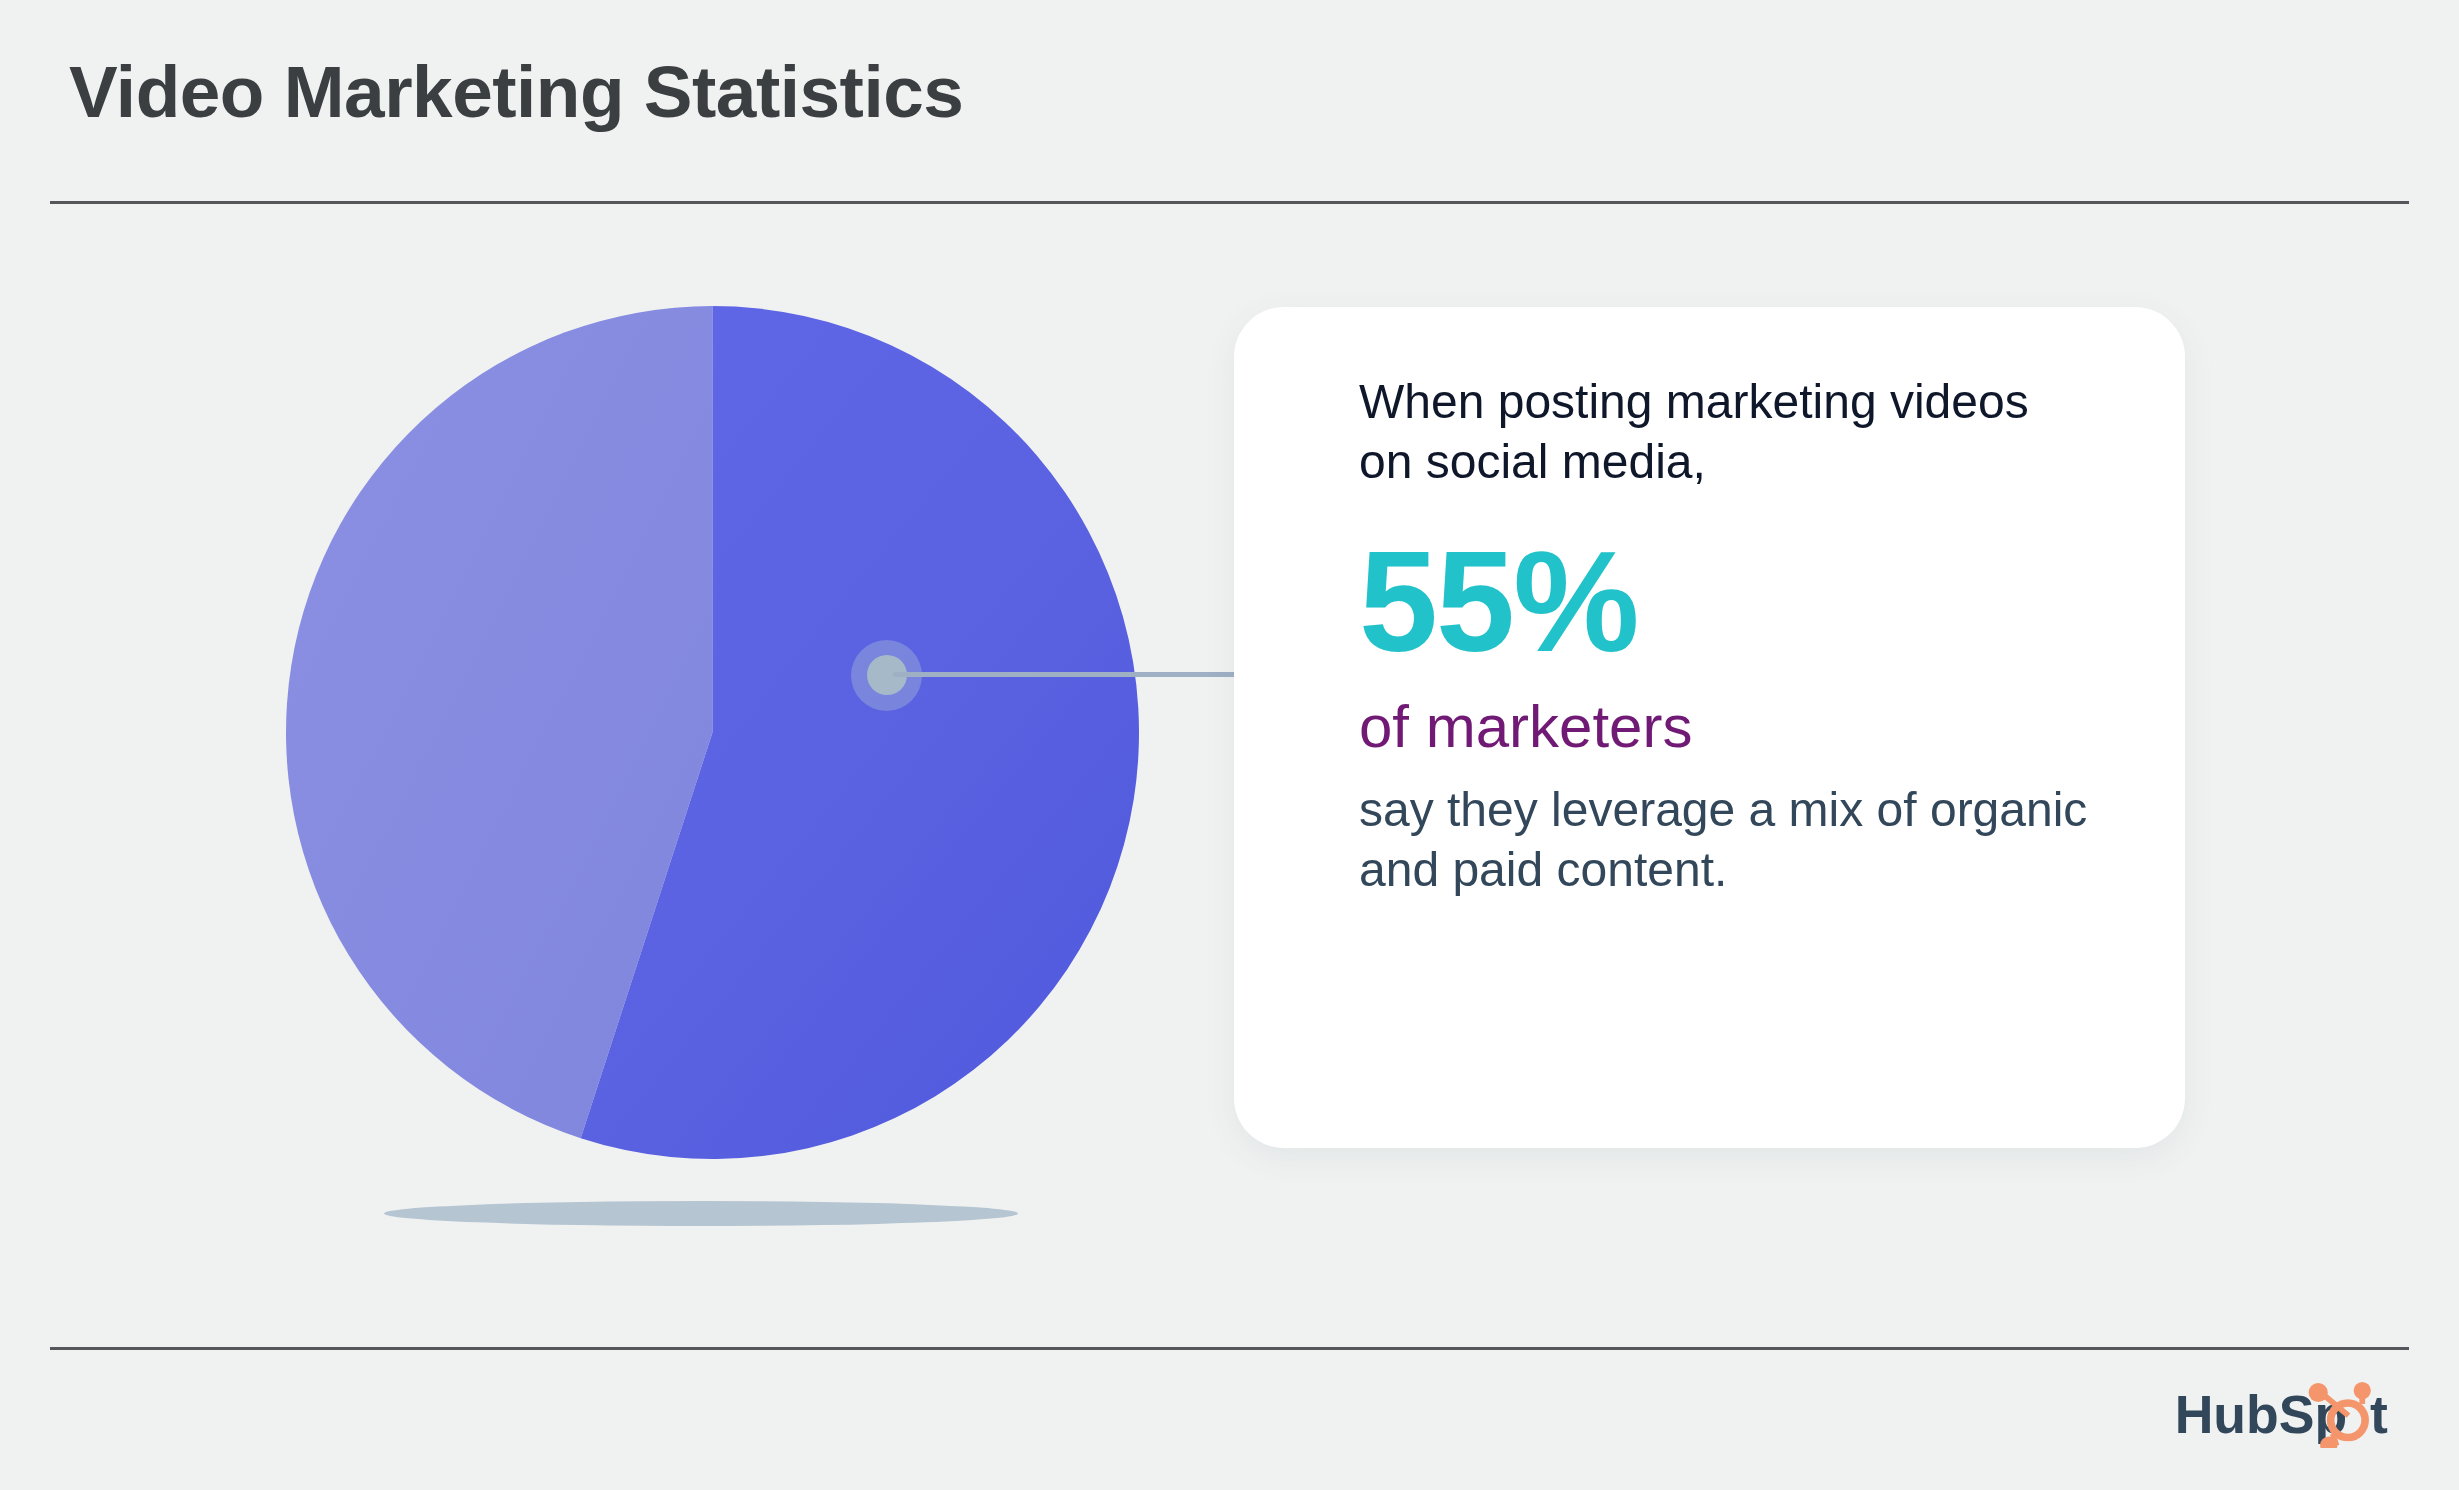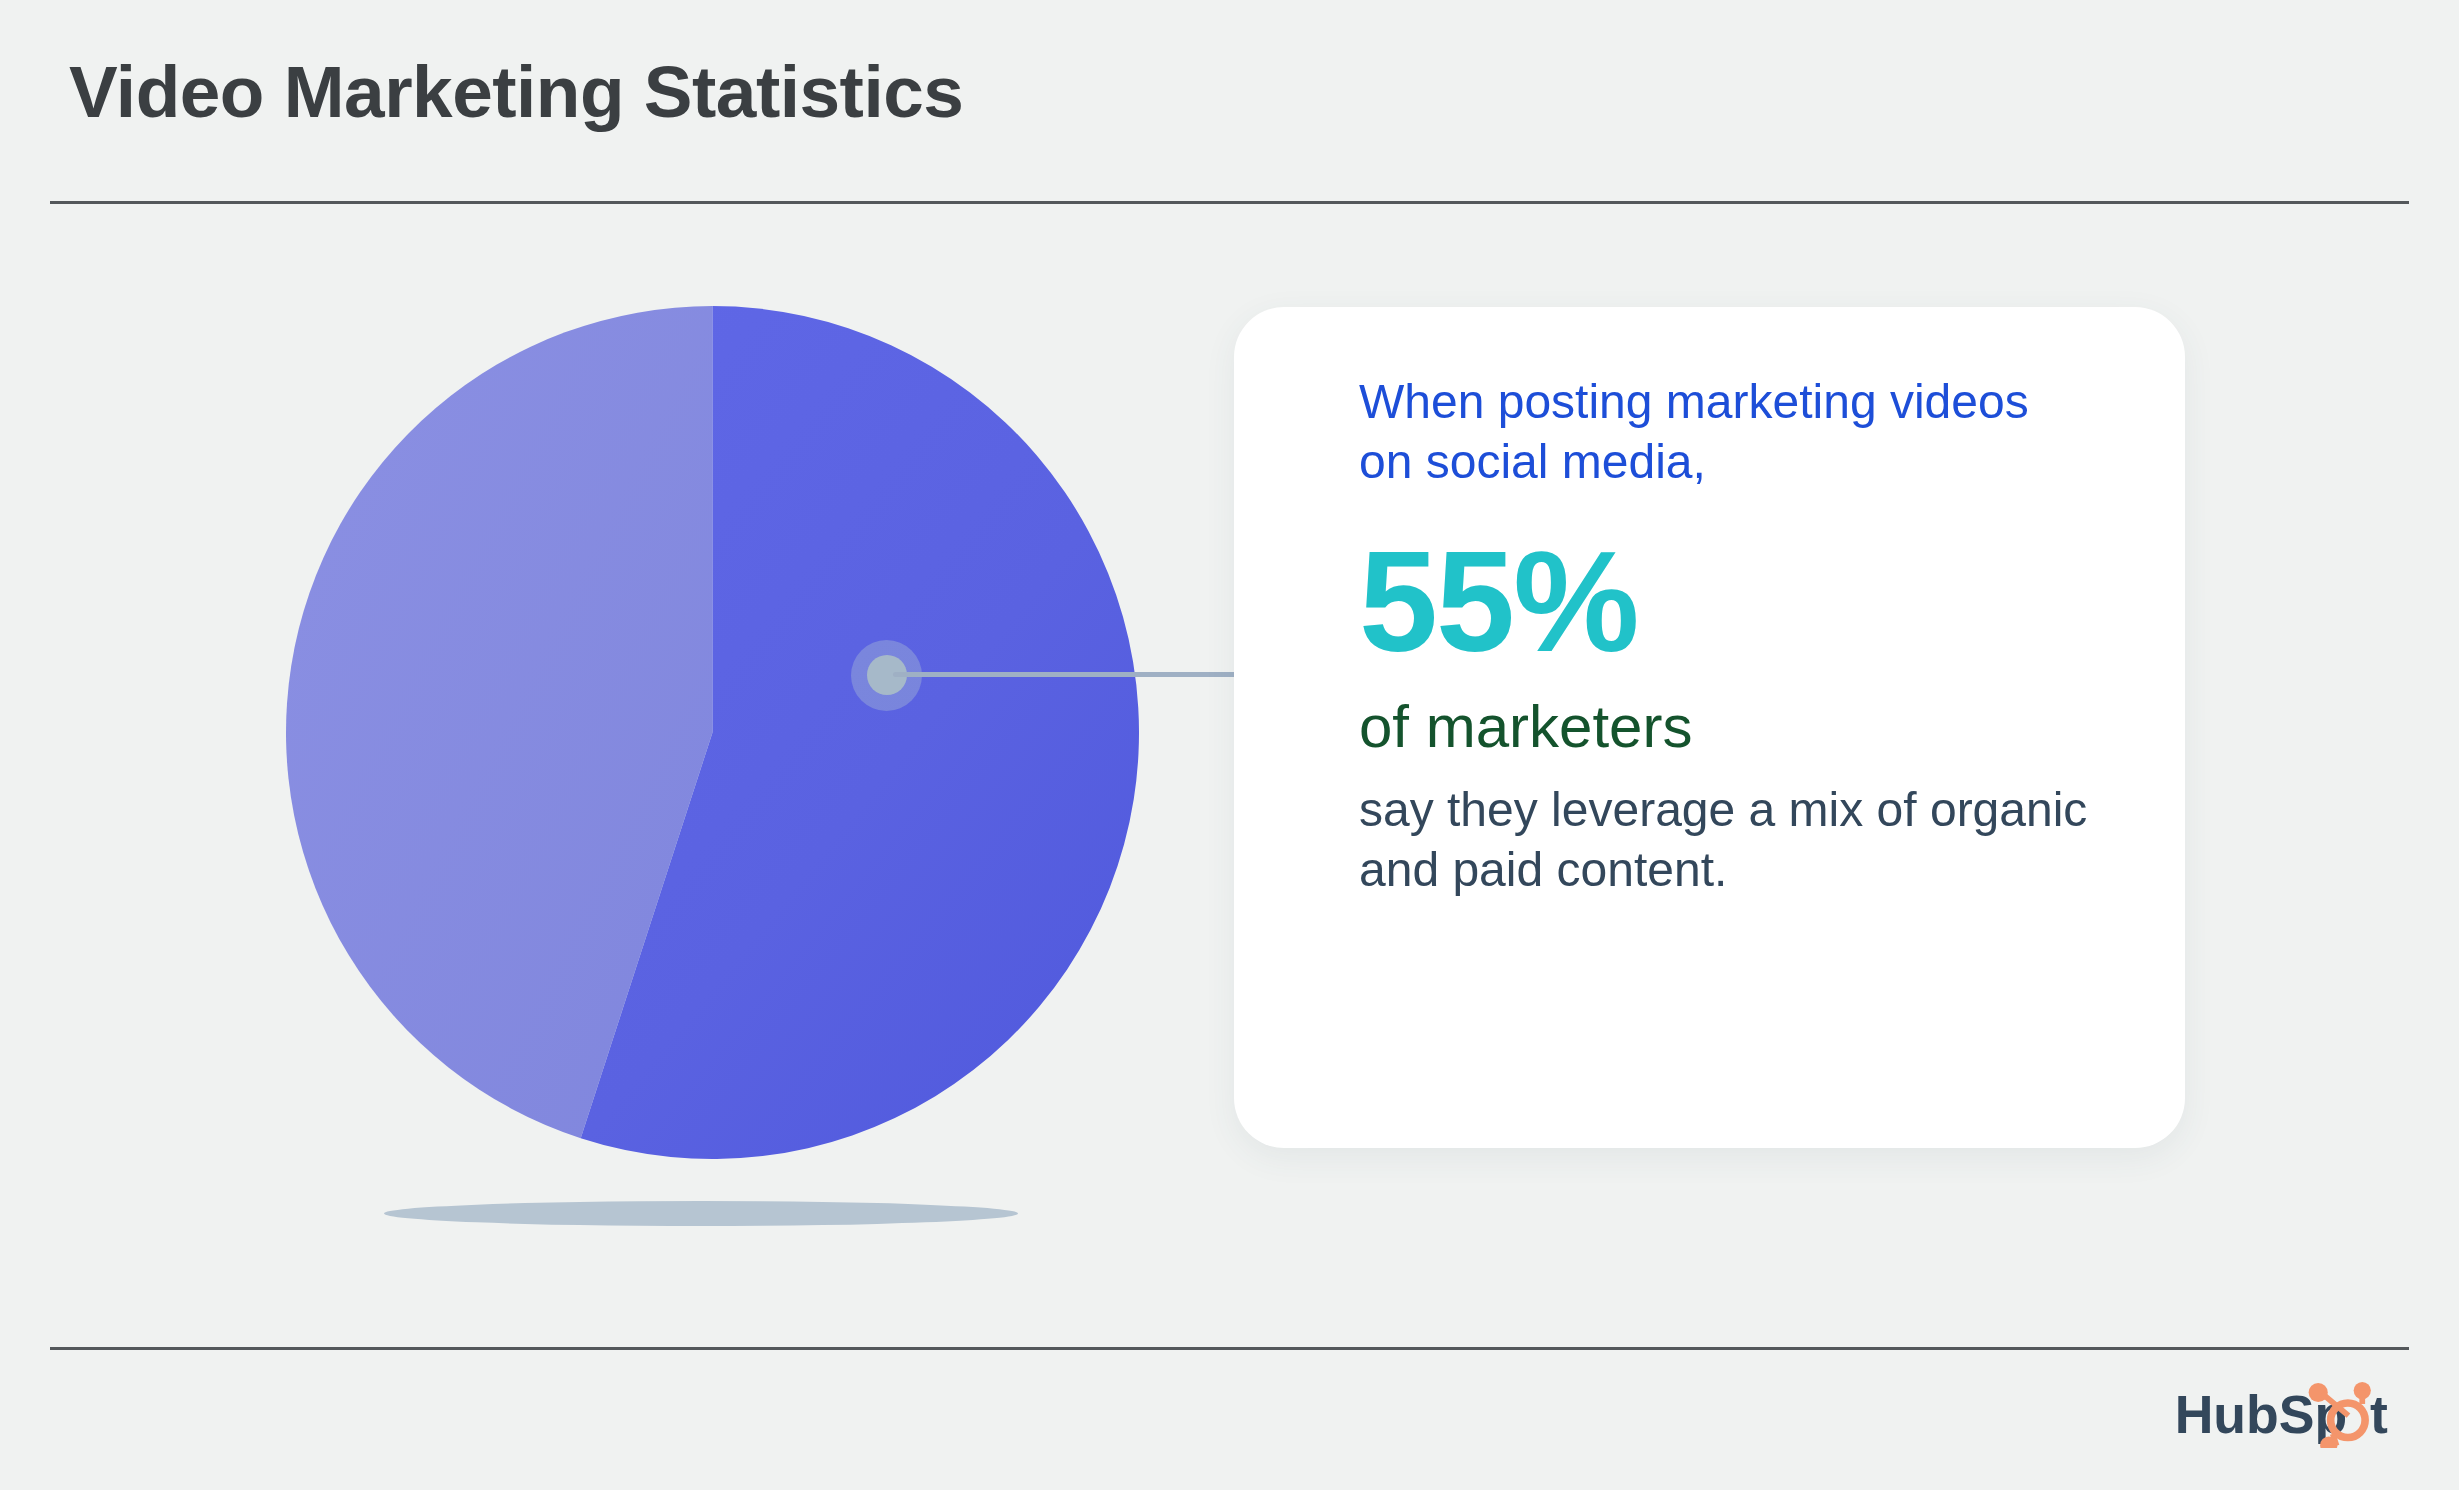--- a/index.html
+++ b/index.html
@@ -100,36 +100,36 @@
   }
   #card-inner {
     position: absolute;
     left: 125px;
     top: 65px;
     width: 730px;
   }
   .lead-line {
     font-size: 48px;
     line-height: 1.24;
-    color: #1d4ed8;
+    color: #0f172a;
     font-weight: 400;
   }
   #stat-value {
     margin-top: 40px;
     font-size: 142px;
     line-height: 1.0;
     font-weight: bold;
     color: #21c2c9;
     letter-spacing: -1.9px;
   }
   #stat-subject {
     margin-top: 21px;
     font-size: 60px;
     line-height: 1.1;
-    color: #14532d;
+    color: #701a75;
     font-weight: 400;
   }
   #stat-desc {
     margin-top: 20px;
     font-size: 48px;
     line-height: 1.24;
     color: #33475b;
     font-weight: 400;
   }
 

